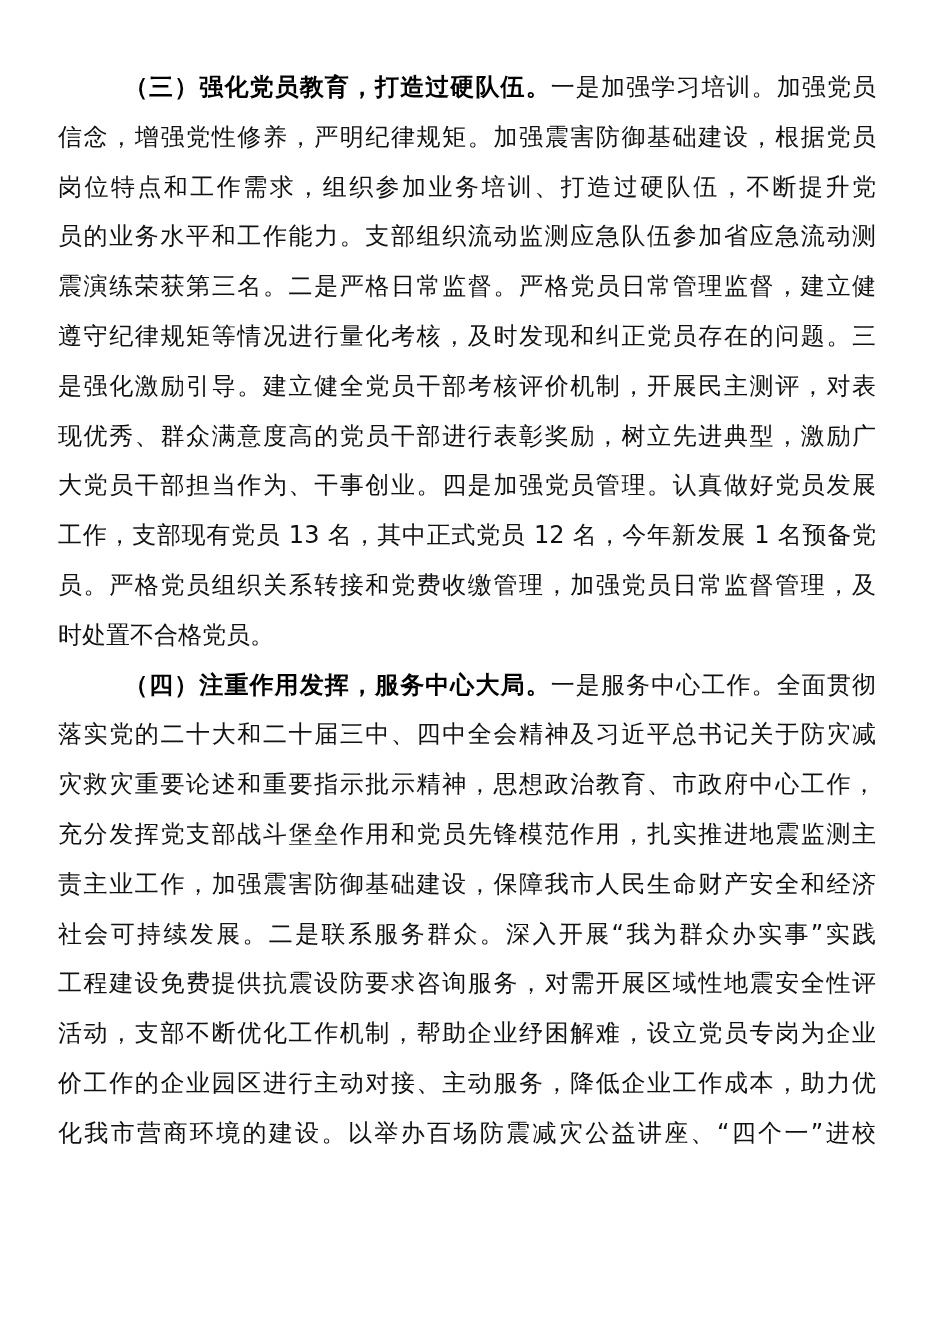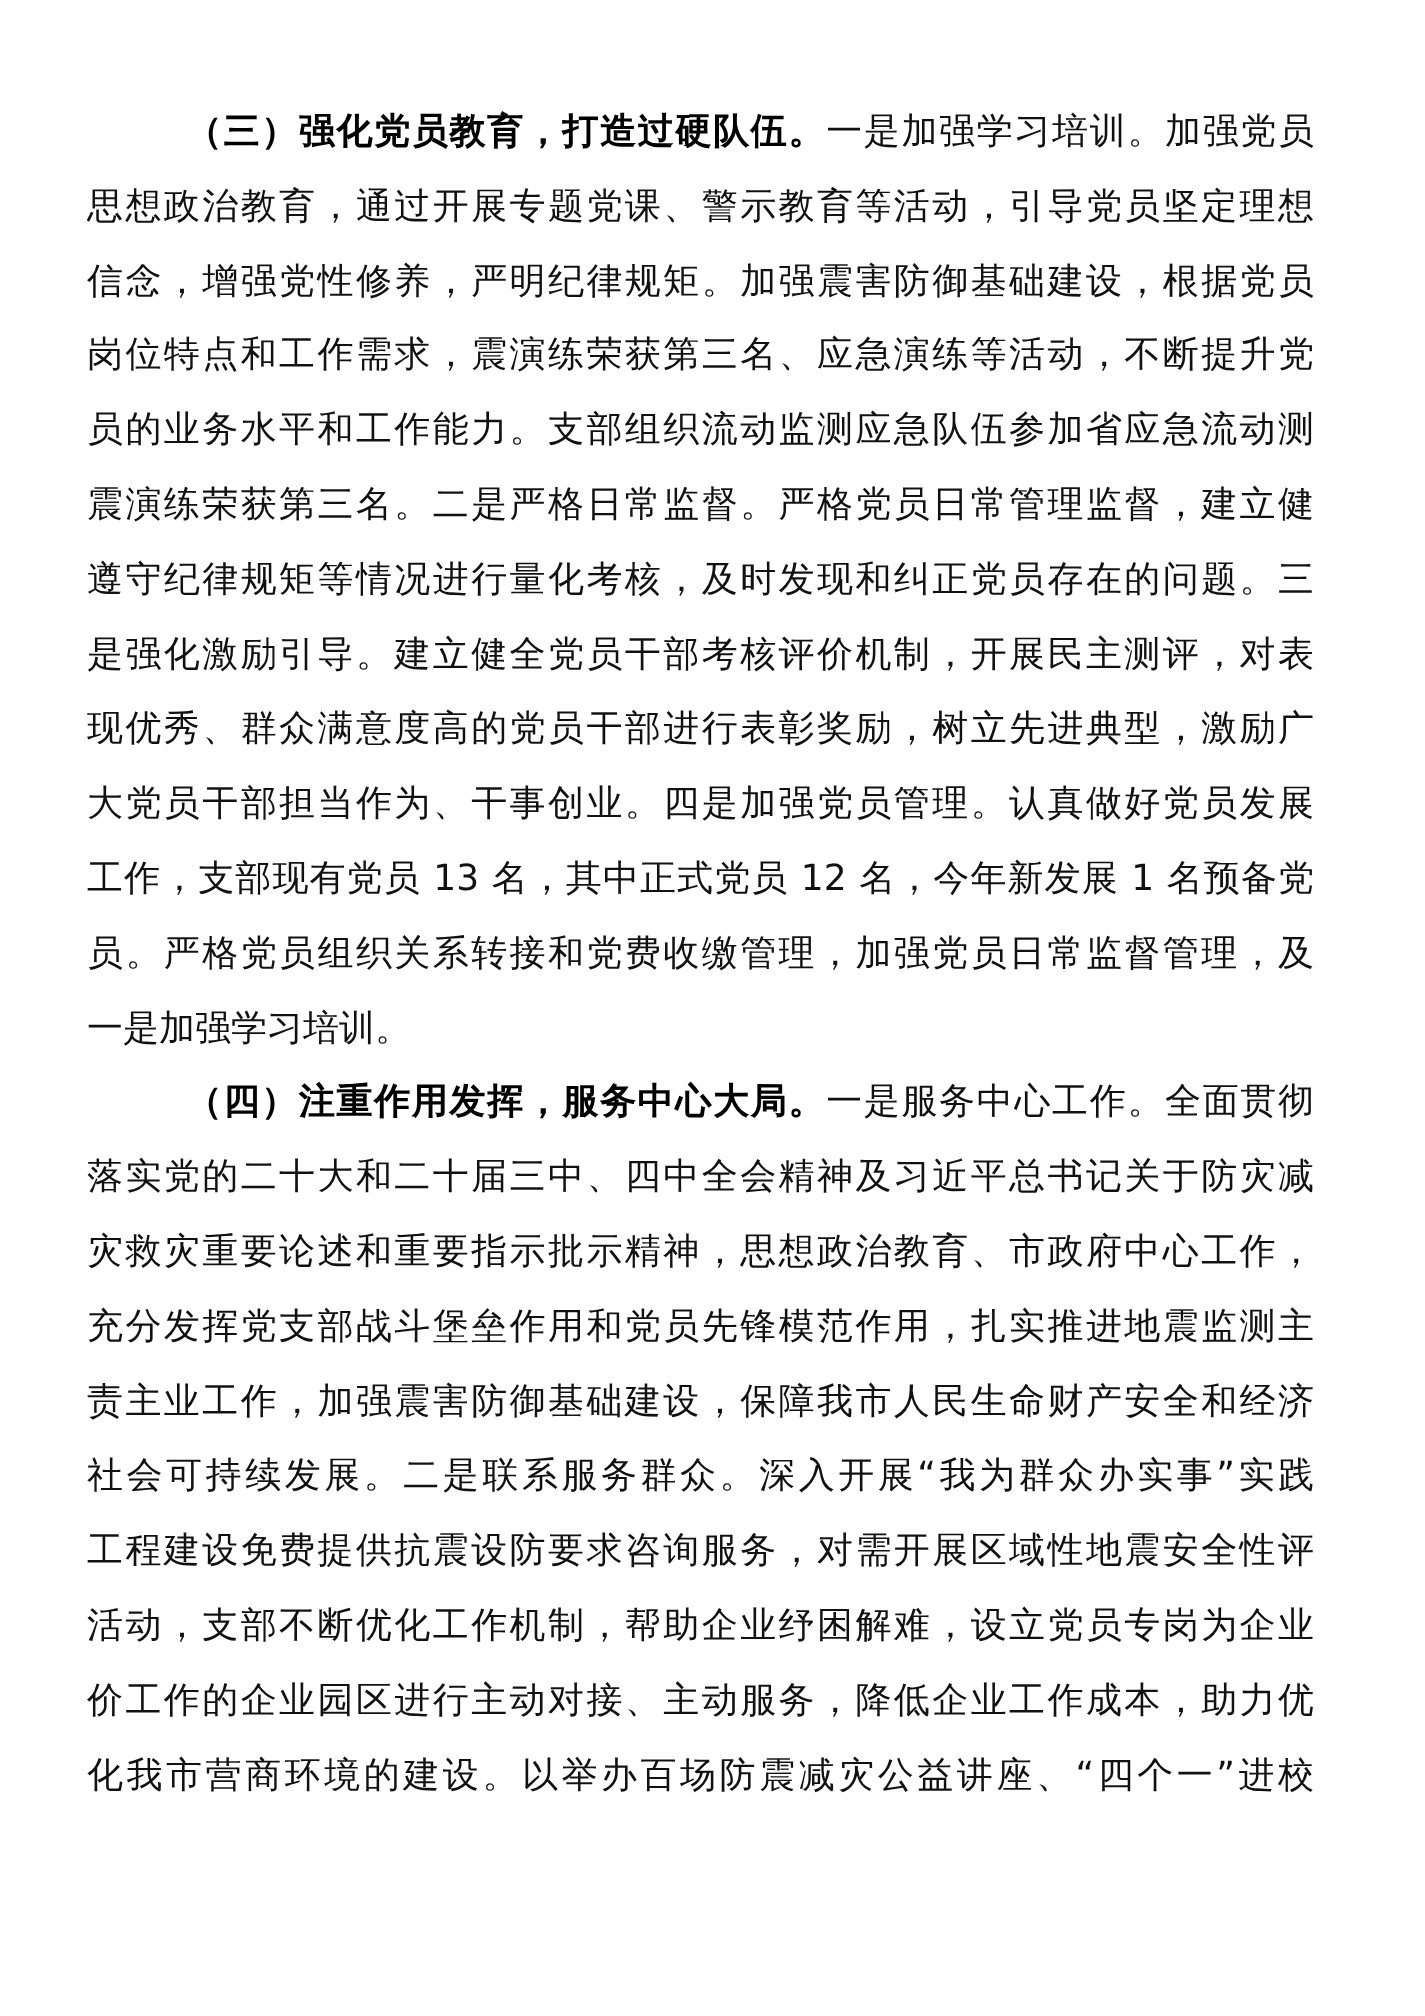--- a/index.html
+++ b/index.html
@@ -51,32 +51,31 @@
       font-family: Liberation Serif, serif;
     }
   </style>
 </head>
 <body>
 
 <div class="page">
   <div class="doc-body">
 
     <div class="line indent"><span class="bold">（三）强化党员教育，打造过硬队伍。</span><span>一是加强学习培训。加强党员</span></div>
-    <div class="line">思想政治教育，通过开展专题党课、警示教育等活动，引导党员坚定理想</div>
     <div class="line">信念，增强党性修养，严明纪律规矩。加强震害防御基础建设，根据党员</div>
-    <div class="line">岗位特点和工作需求，震演练荣获第三名、应急演练等活动，不断提升党</div>
+    <div class="line">岗位特点和工作需求，组织参加业务培训、打造过硬队伍，不断提升党</div>
     <div class="line">员的业务水平和工作能力。支部组织流动监测应急队伍参加省应急流动测</div>
     <div class="line">震演练荣获第三名。二是严格日常监督。严格党员日常管理监督，建立健</div>
     <div class="line">遵守纪律规矩等情况进行量化考核，及时发现和纠正党员存在的问题。三</div>
     <div class="line">是强化激励引导。建立健全党员干部考核评价机制，开展民主测评，对表</div>
     <div class="line">现优秀、群众满意度高的党员干部进行表彰奖励，树立先进典型，激励广</div>
     <div class="line">大党员干部担当作为、干事创业。四是加强党员管理。认真做好党员发展</div>
     <div class="line">工作，支部现有党员 13 名，其中正式党员 12 名，今年新发展 1 名预备党</div>
     <div class="line">员。严格党员组织关系转接和党费收缴管理，加强党员日常监督管理，及</div>
-    <div class="line last">一是加强学习培训。</div>
+    <div class="line last">时处置不合格党员。</div>
 
     <div class="line indent"><span class="bold">（四）注重作用发挥，服务中心大局。</span><span>一是服务中心工作。全面贯彻</span></div>
     <div class="line">落实党的二十大和二十届三中、四中全会精神及习近平总书记关于防灾减</div>
     <div class="line">灾救灾重要论述和重要指示批示精神，思想政治教育、市政府中心工作，</div>
     <div class="line">充分发挥党支部战斗堡垒作用和党员先锋模范作用，扎实推进地震监测主</div>
     <div class="line">责主业工作，加强震害防御基础建设，保障我市人民生命财产安全和经济</div>
     <div class="line">社会可持续发展。二是联系服务群众。深入开展“我为群众办实事”实践</div>
     <div class="line">工程建设免费提供抗震设防要求咨询服务，对需开展区域性地震安全性评</div>
     <div class="line">活动，支部不断优化工作机制，帮助企业纾困解难，设立党员专岗为企业</div>
     <div class="line">价工作的企业园区进行主动对接、主动服务，降低企业工作成本，助力优</div>

